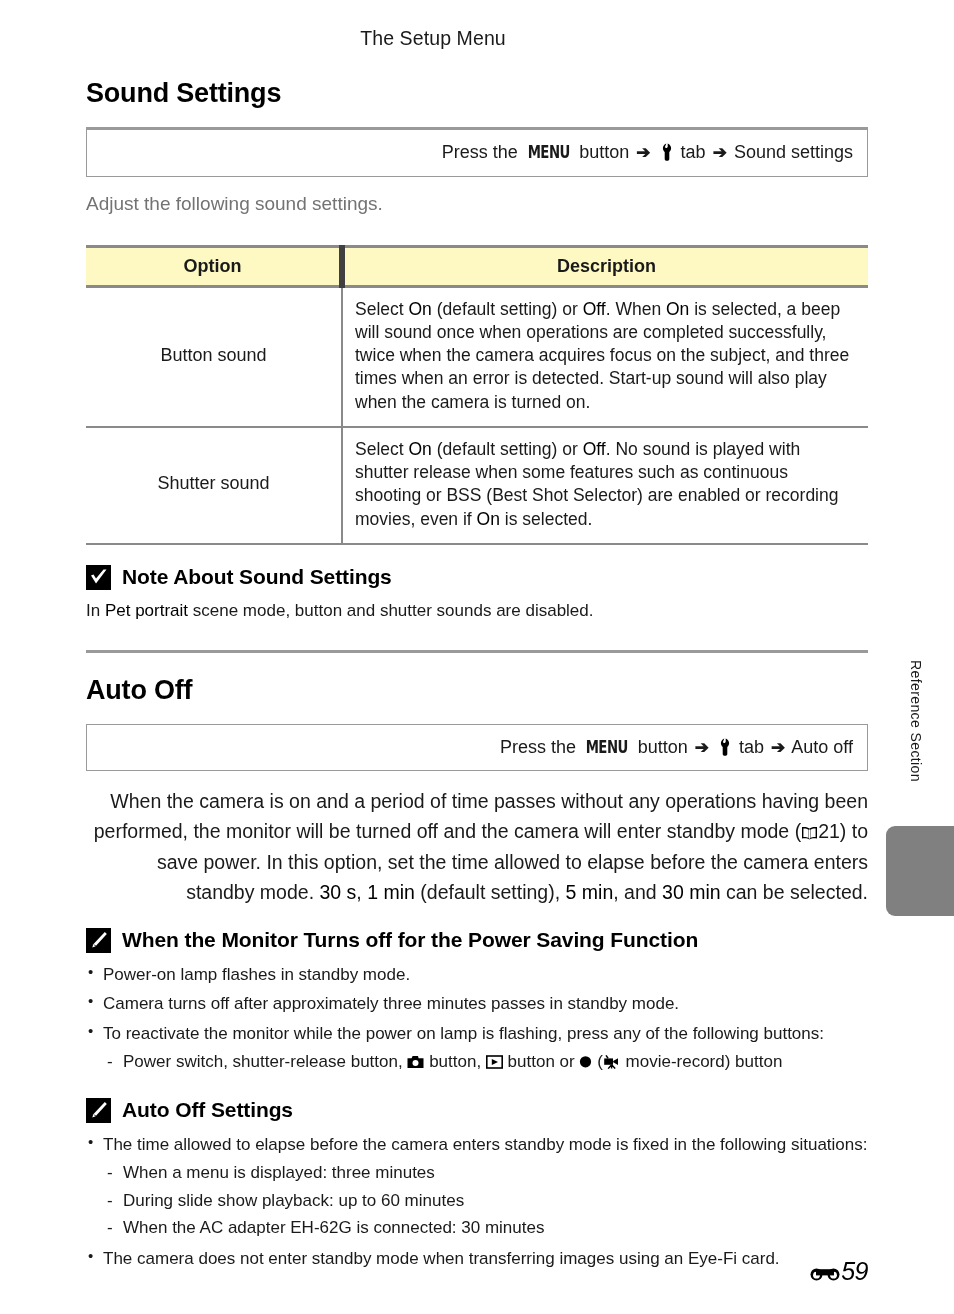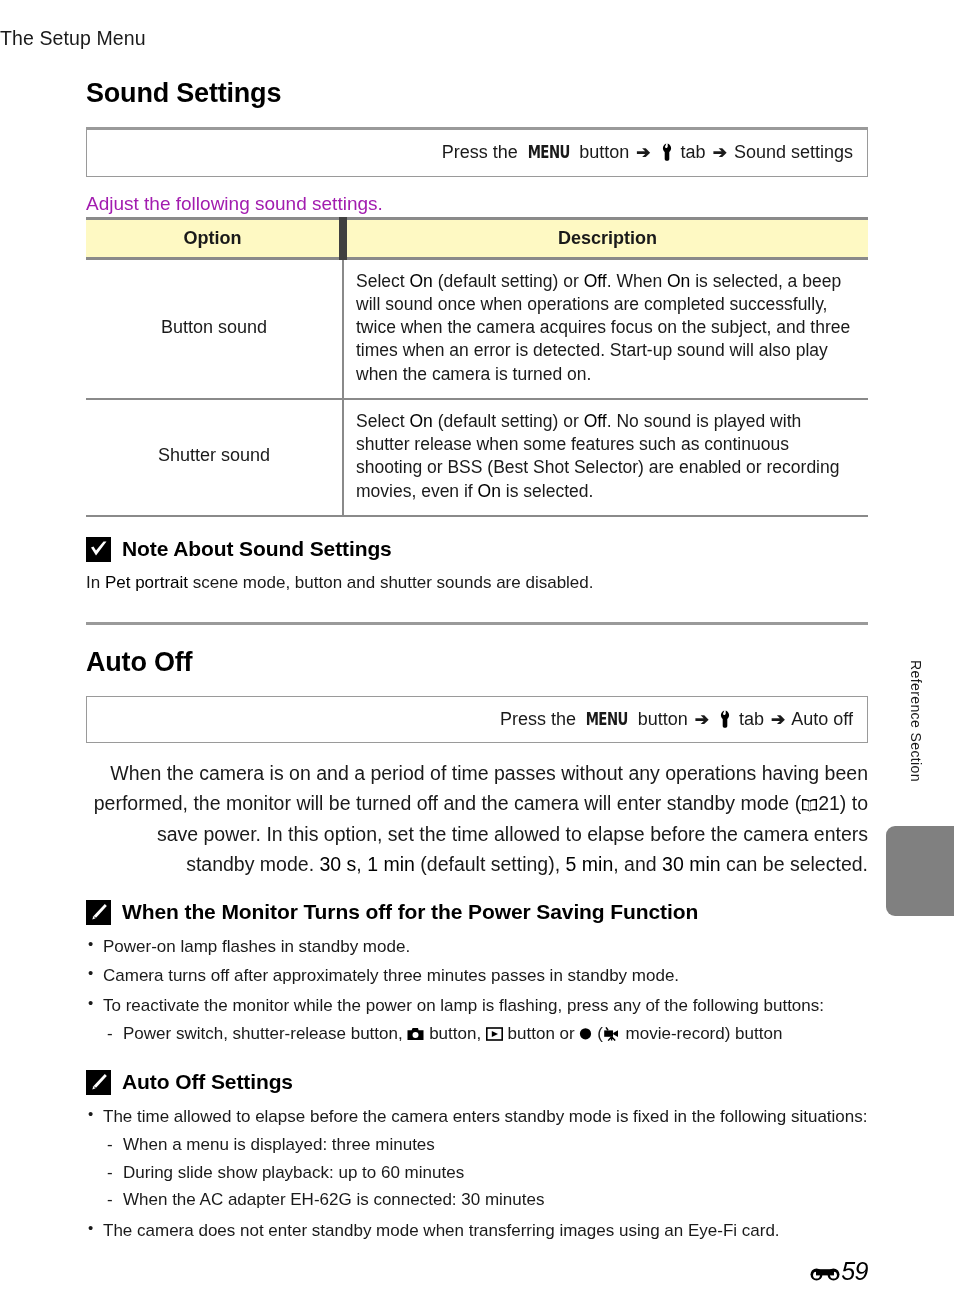--- a/index.html
+++ b/index.html
@@ -20,21 +20,21 @@
     position: absolute;
     inset: 0;
   }
 
   
   .running-header {
     position: absolute;
     top: 27px;
     left: 0;
     right: 88px;
-    text-align: left;
+    text-align: center;
     font-size: 19.5px;
     color: #1a1a1a;
     letter-spacing: 0.1px;
   }
 
   
   .content {
     position: absolute;
     left: 86px;
     top: 78px;
@@ -89,43 +89,43 @@
     display: inline-block;
     width: 14px;
     height: 18px;
     vertical-align: -3px;
     margin: 0 2px;
   }
 
   
   .intro {
     font-size: 19px;
-    margin: 16px 0 2px 0;
-    color: #a21caf;
+    margin: 16px 0 30px 0;
+    color: #737373;
   }
 
   
   table.opt-table {
     border-collapse: collapse;
     width: 100%;
     table-layout: fixed;
     font-size: 17.5px;
   }
   table.opt-table th {
     background: #fef9c3;
     border-top: 3px solid #8a8a8a;
     border-bottom: 3px solid #8a8a8a;
     font-weight: bold;
     font-size: 18px;
     padding: 8px 6px;
     text-align: center;
     color: #1a1a1a;
   }
   table.opt-table th.col-option { width: 241px; }
-  table.opt-table th.col-desc { border-left: 8px solid #404040; }
+  table.opt-table th.col-desc { border-left: 6px solid #404040; }
 
   table.opt-table td {
     border-bottom: 2px solid #8a8a8a;
     padding: 10px 12px 12px 12px;
     vertical-align: middle;
     line-height: 1.33;
     color: #1a1a1a;
   }
   table.opt-table td.opt-name {
     text-align: center;

